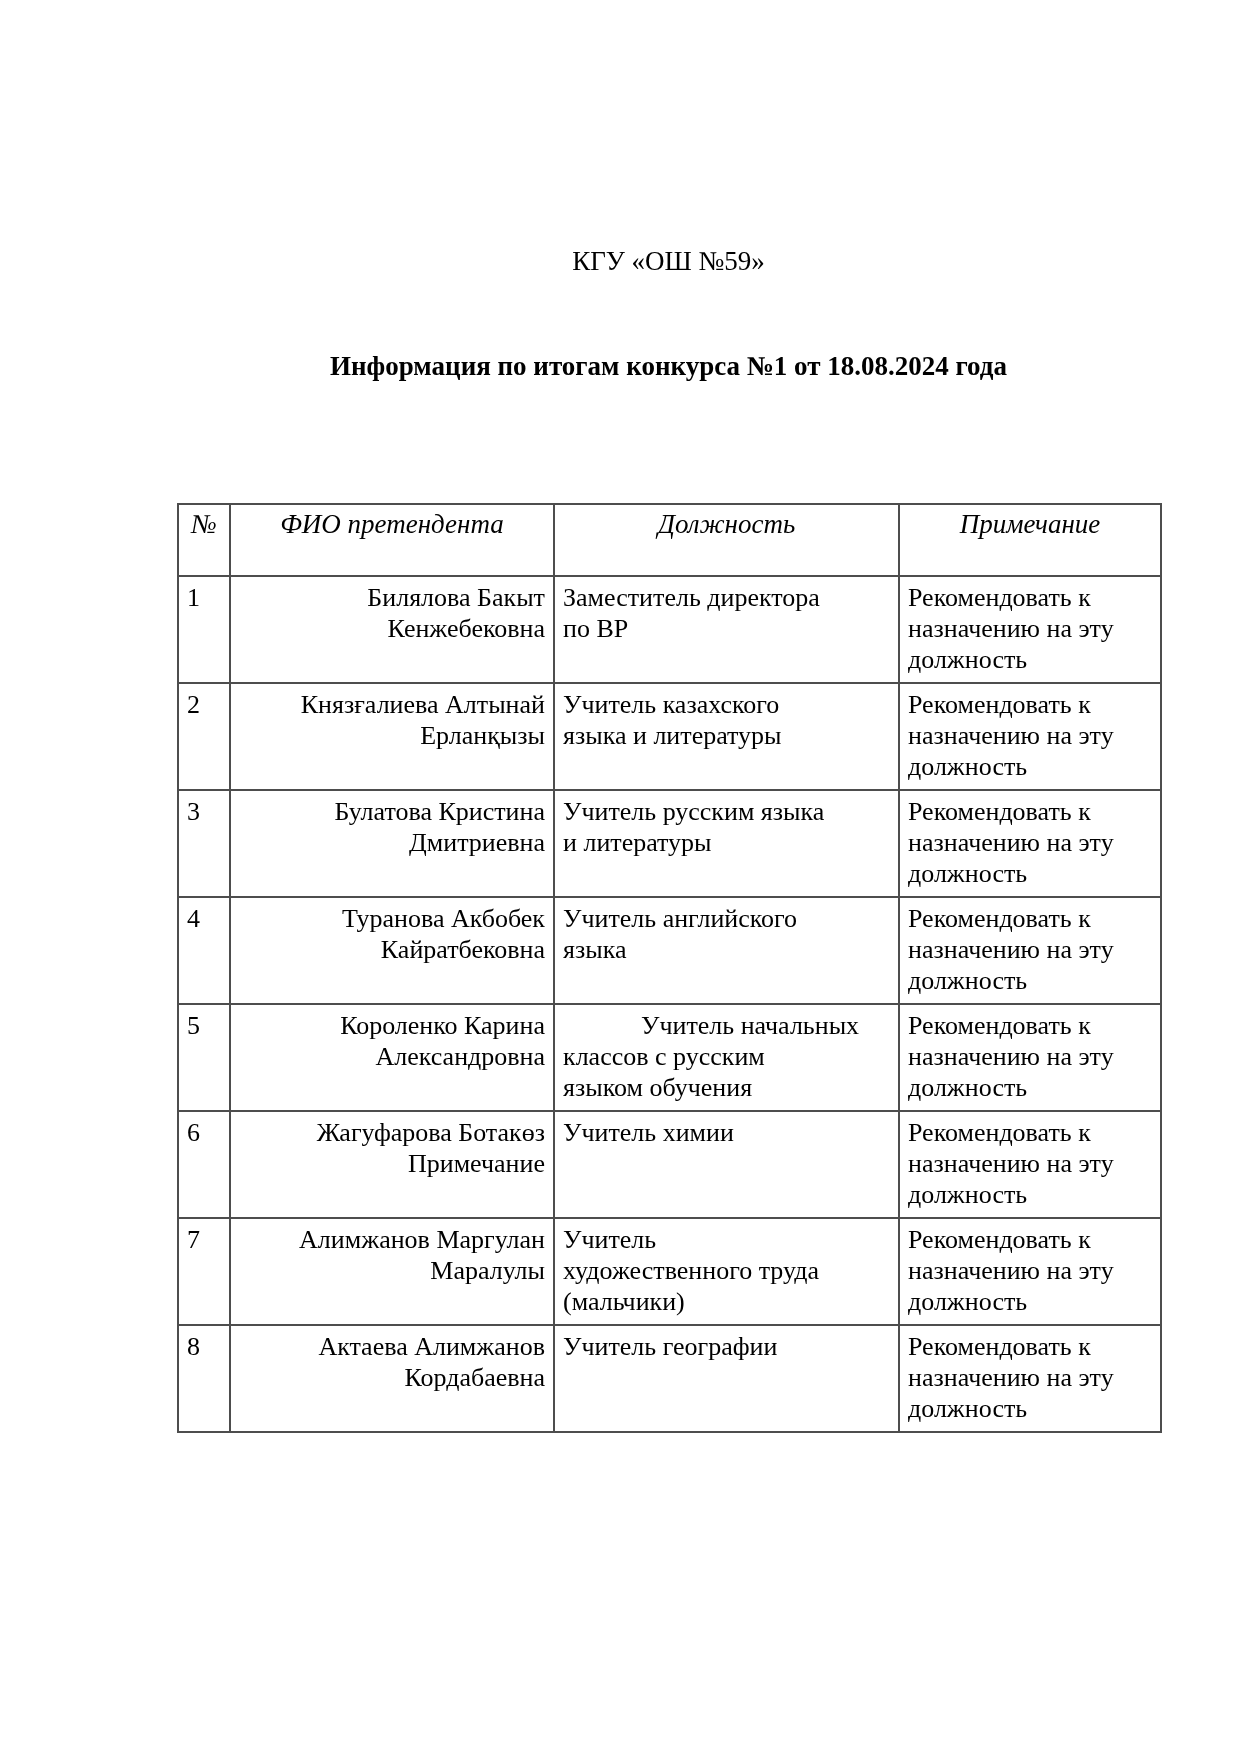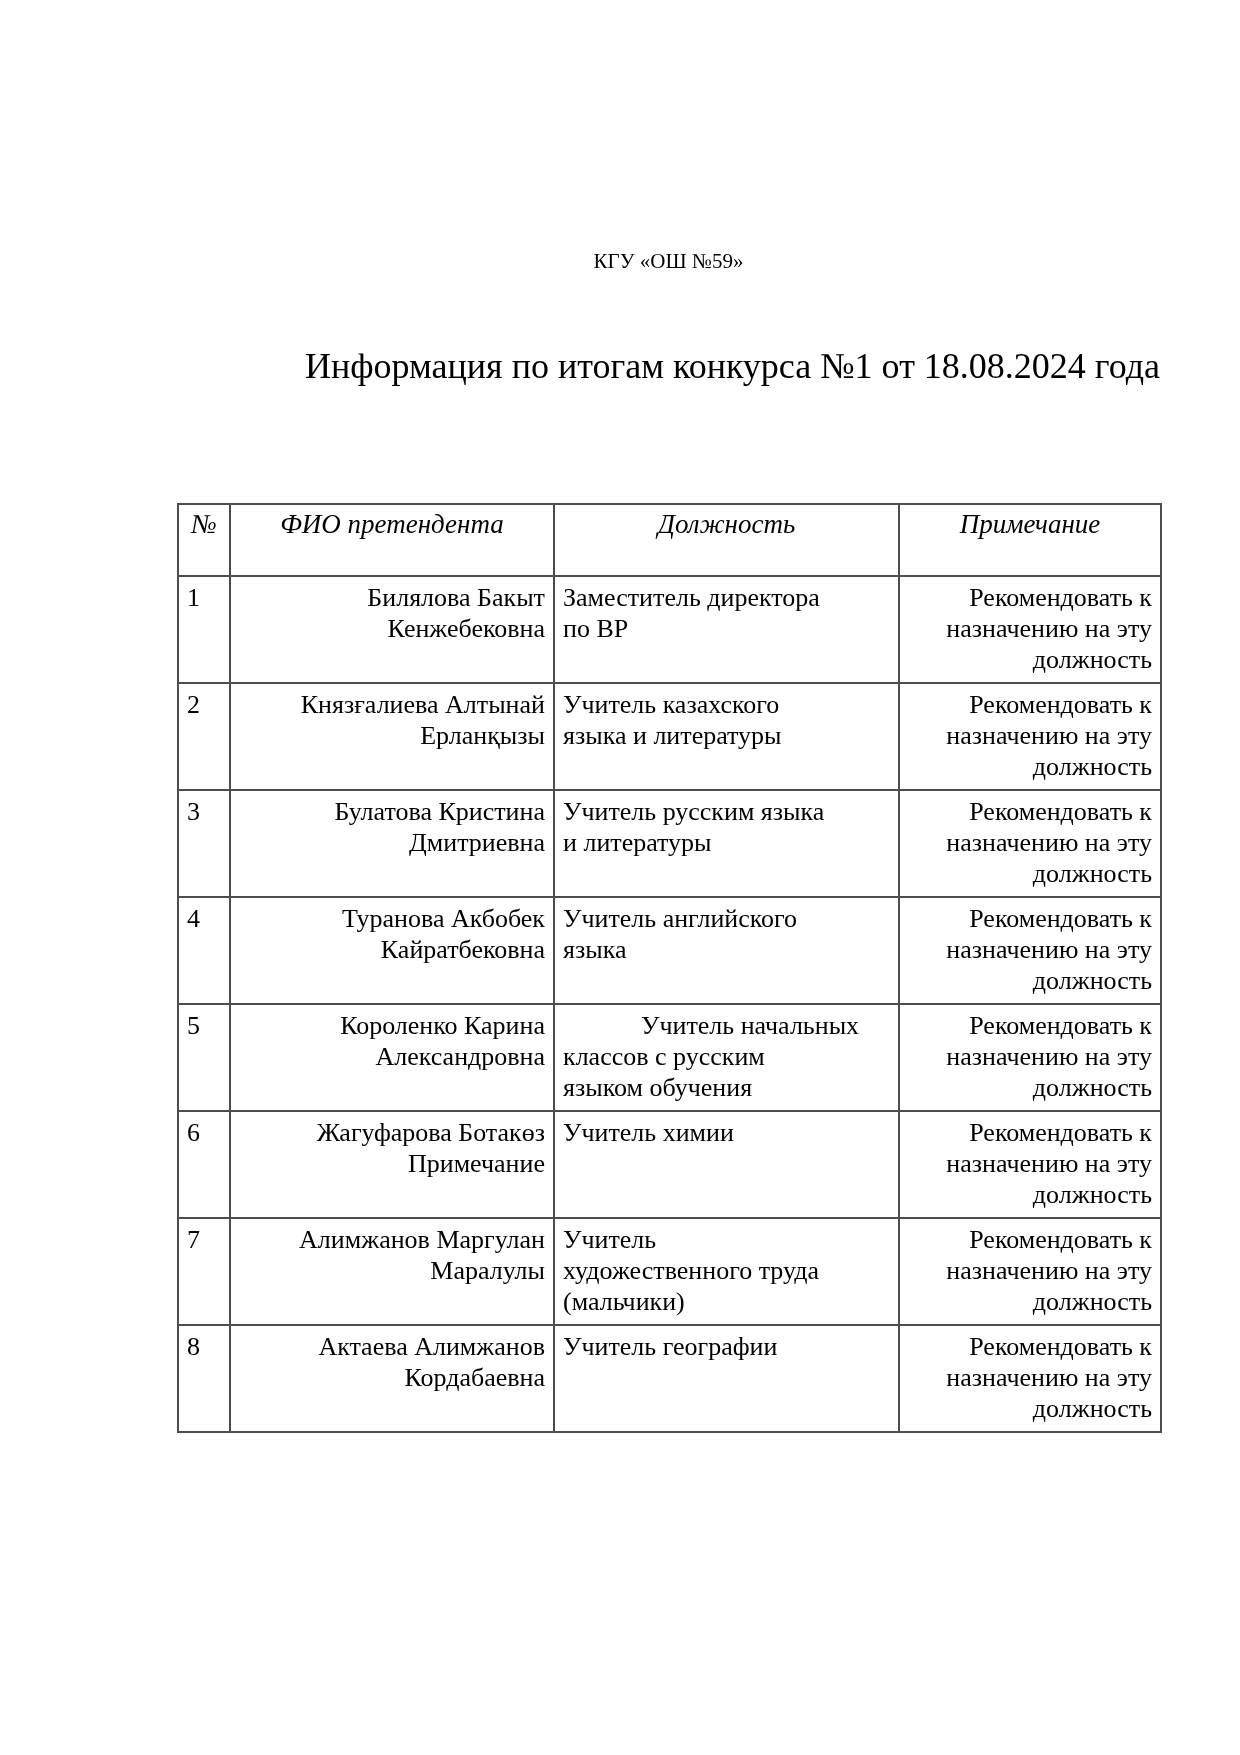--- a/index.html
+++ b/index.html
@@ -16,30 +16,31 @@
     font-family: "Liberation Serif", "DejaVu Serif", serif;
     overflow: hidden;
   }
   .content {
     width: 983px;
     margin-left: 177px;
   }
   .doc-title {
     margin: 0;
     padding-top: 246px;
-    font-size: 21px;
+    font-size: 27px;
     line-height: 31px;
     font-weight: normal;
     text-align: center;
   }
   .doc-subtitle {
     margin: 74px 0 0 0;
-    font-size: 36px;
+    font-size: 27px;
     line-height: 31px;
-    text-align: right;
+    text-align: center;
+    font-weight: bold;
   }
   table.results {
     margin-top: 121px;
     width: 100%;
     border-collapse: collapse;
     table-layout: fixed;
   }
   table.results col.c-num  { width: 52px; }
   table.results col.c-name { width: 324px; }
   table.results col.c-pos  { width: 345px; }
@@ -61,21 +62,21 @@
   }
   table.results td {
     font-size: 26px;
     line-height: 31px;
     padding: 5px 8px 7px 8px;
     white-space: pre-wrap;
   }
   td.col-num  { text-align: left; padding-left: 7px; }
   td.col-name { text-align: right; }
   td.col-pos  { text-align: left; }
-  td.col-note { text-align: right; }
+  td.col-note { text-align: left; }
 </style>
 </head>
 <body>
 
 <div class="page">
   <div class="content">
 
     <h1 class="doc-title">КГУ «ОШ №59»</h1>
 
     <p class="doc-subtitle">Информация по итогам конкурса №1 от 18.08.2024 года</p>

